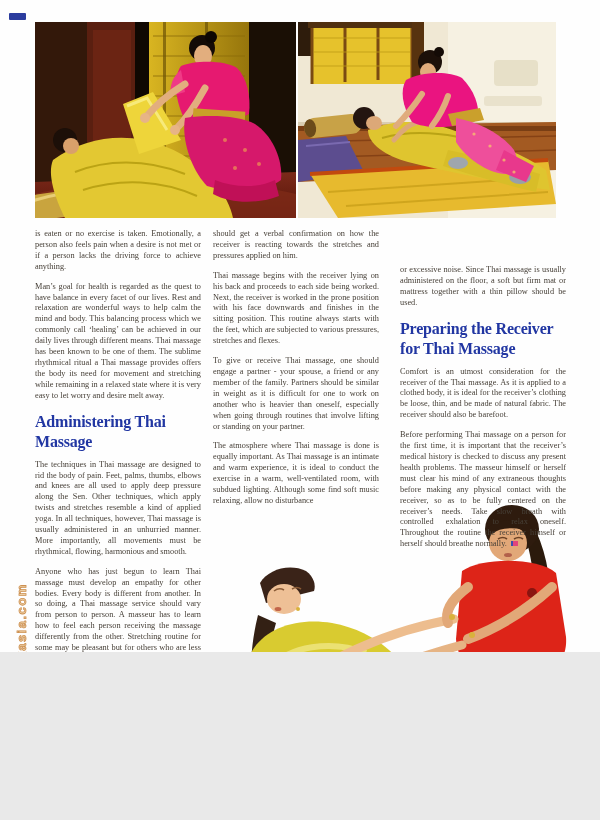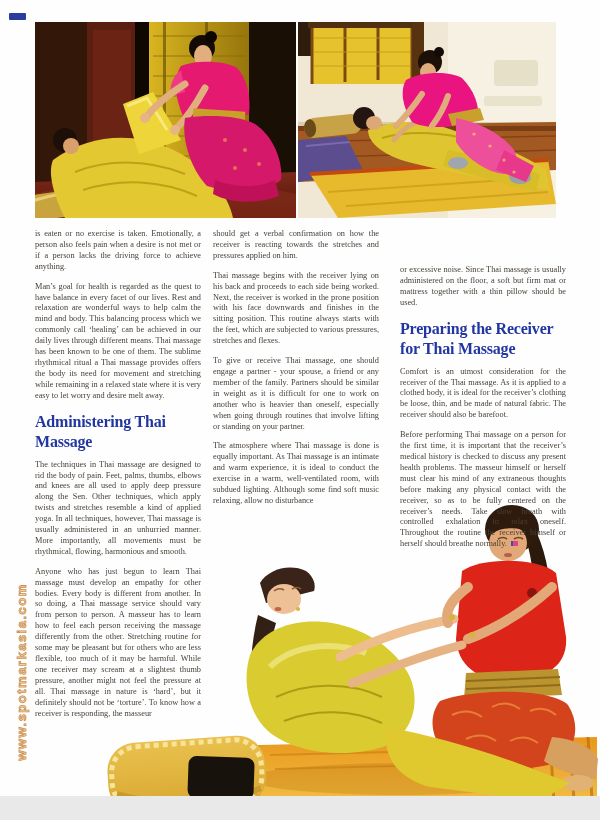--- a/index.html
+++ b/index.html
@@ -1,16 +1,16 @@
 <!DOCTYPE html>
 <html><head>
 <meta charset="utf-8">
 <style>
   html,body{margin:0;padding:0;background:#e9e9e9;}
-  .page{position:relative;width:600px;height:796px;background:#fefefe;overflow:hidden;
+  .page{position:relative;width:600px;height:652px;background:#fefefe;overflow:hidden;
         font-family:"Liberation Serif",serif;}
   
   .corner-tag{position:absolute;left:9px;top:13px;width:17px;height:7px;background:#2b3c9e;border-radius:1px;}
   
   .photo{position:absolute;overflow:hidden;}
   .photo-tl{left:35px;top:22px;width:261px;height:196px;}
   .photo-tr{left:298px;top:22px;width:258px;height:196px;}
   .photo svg{display:block;}
   
   .columns{position:absolute;left:35px;top:229px;width:522px;z-index:3;}

